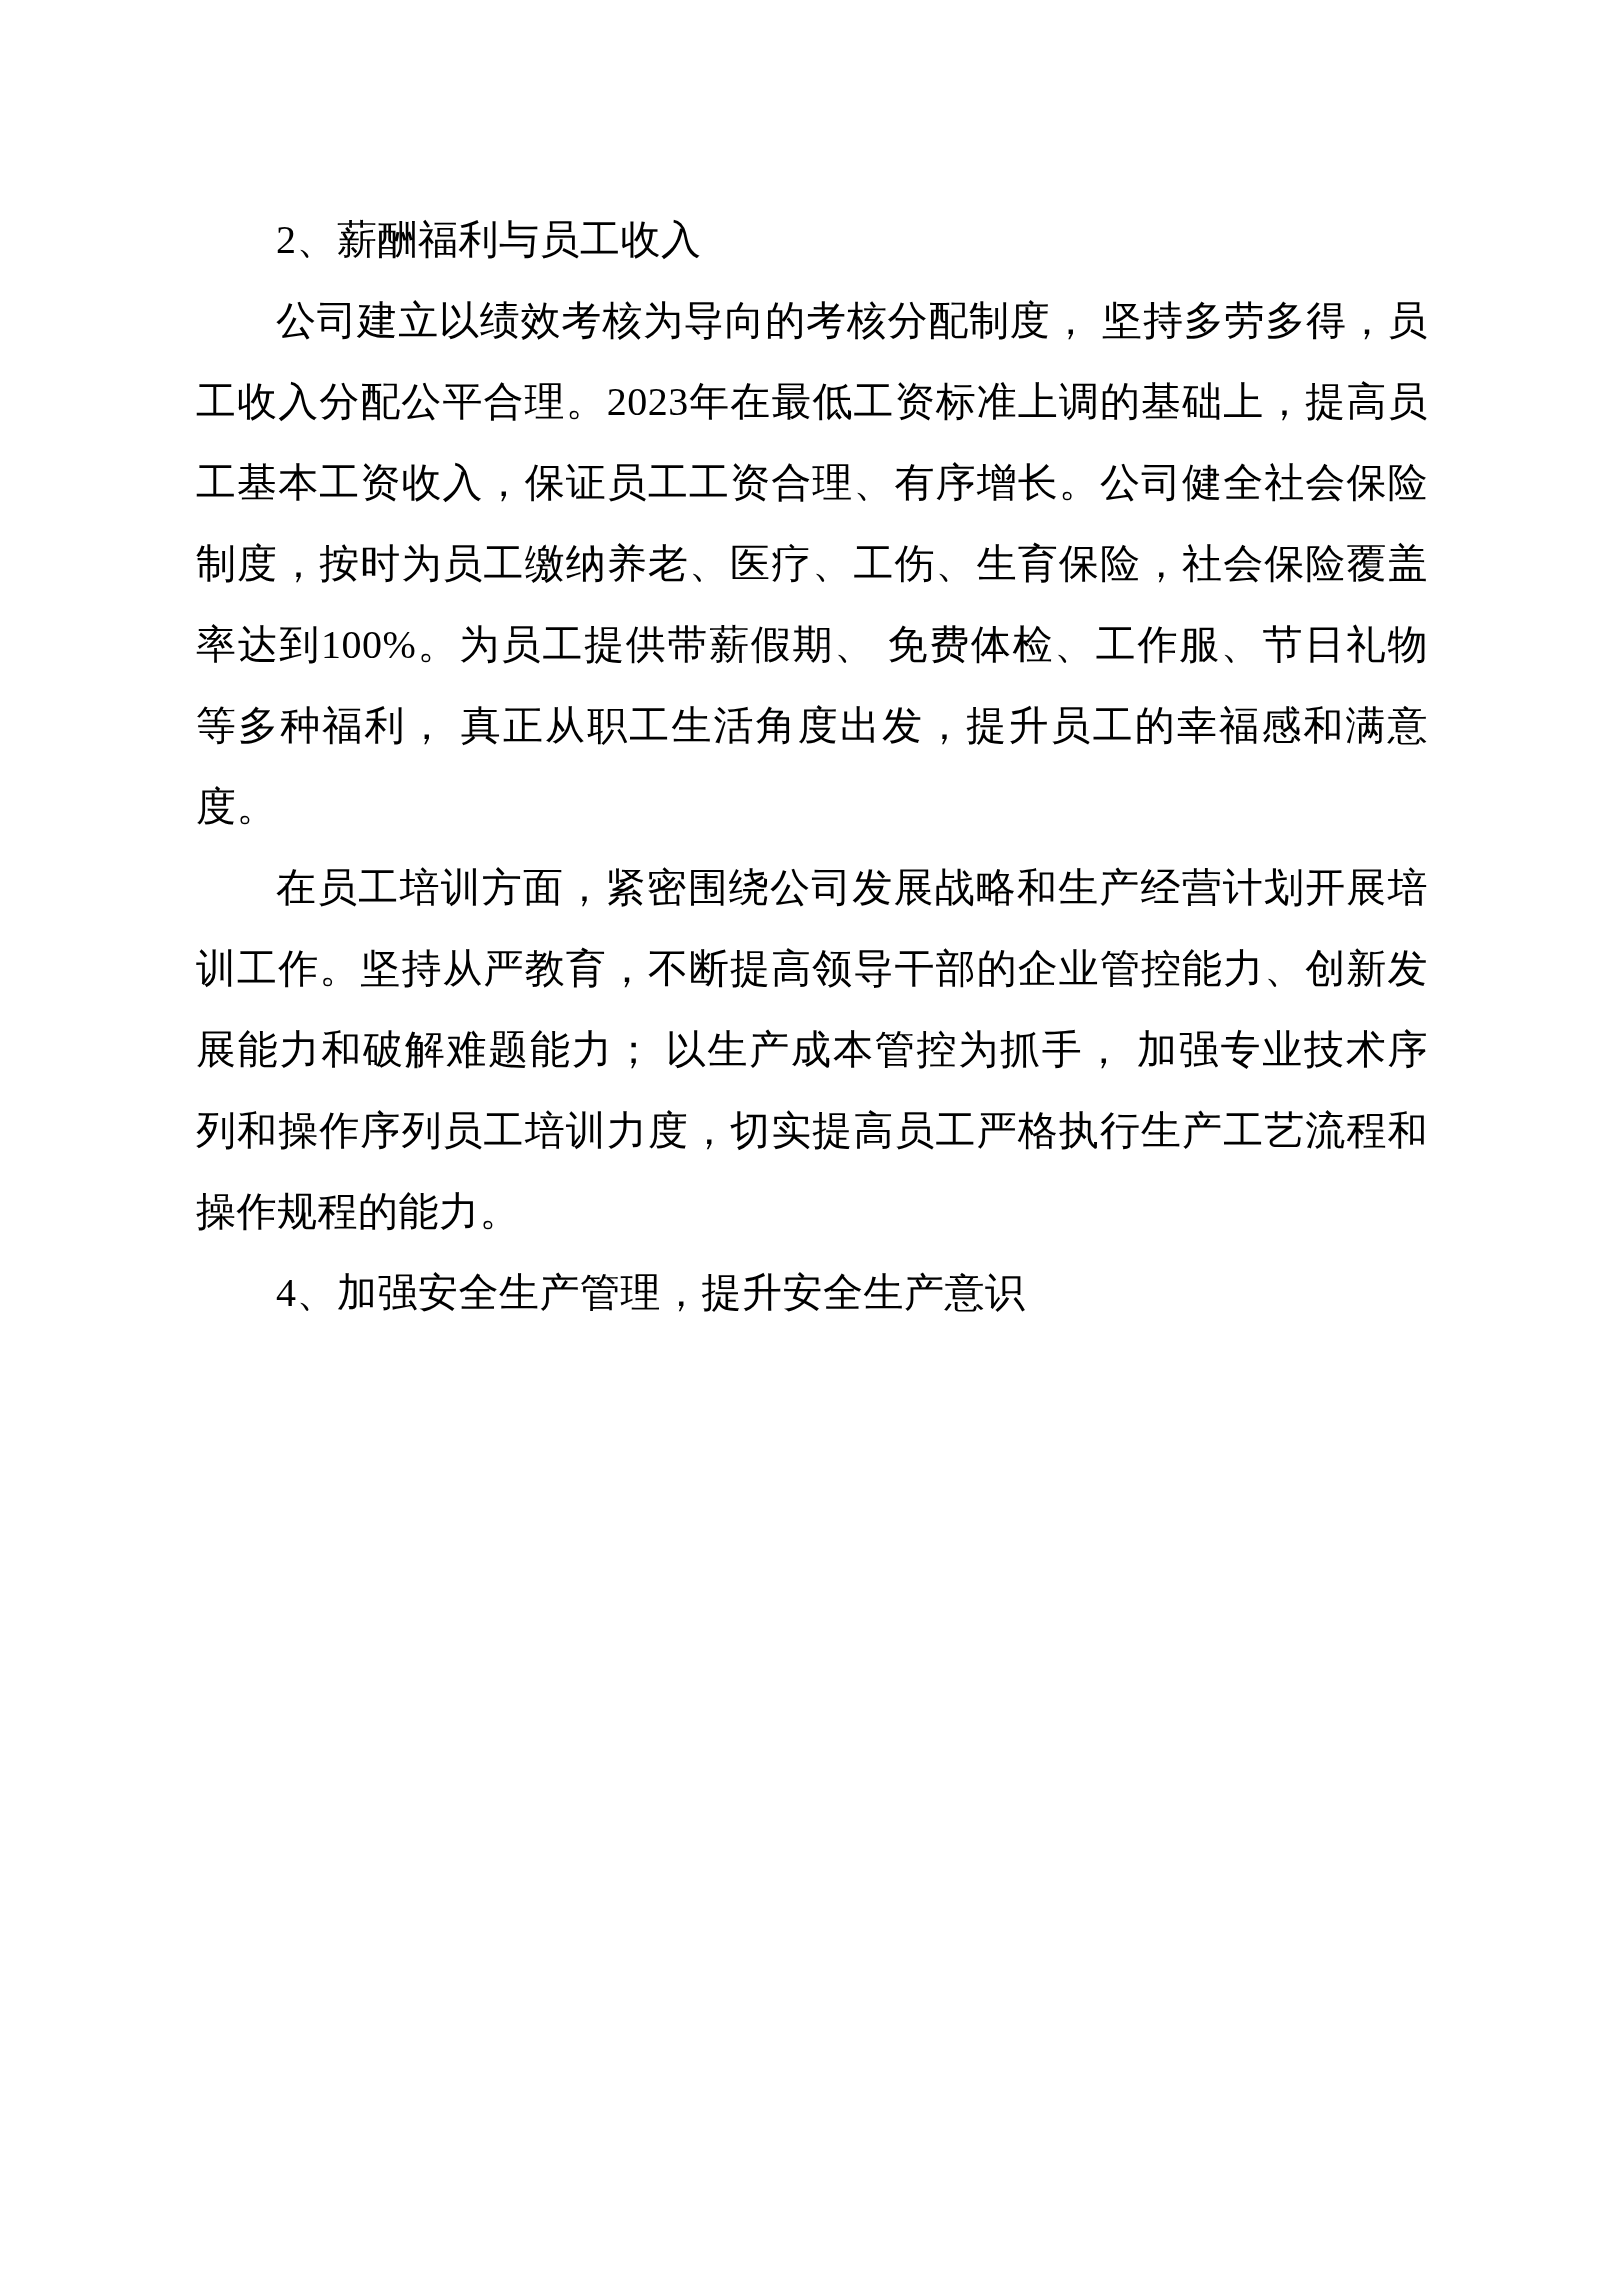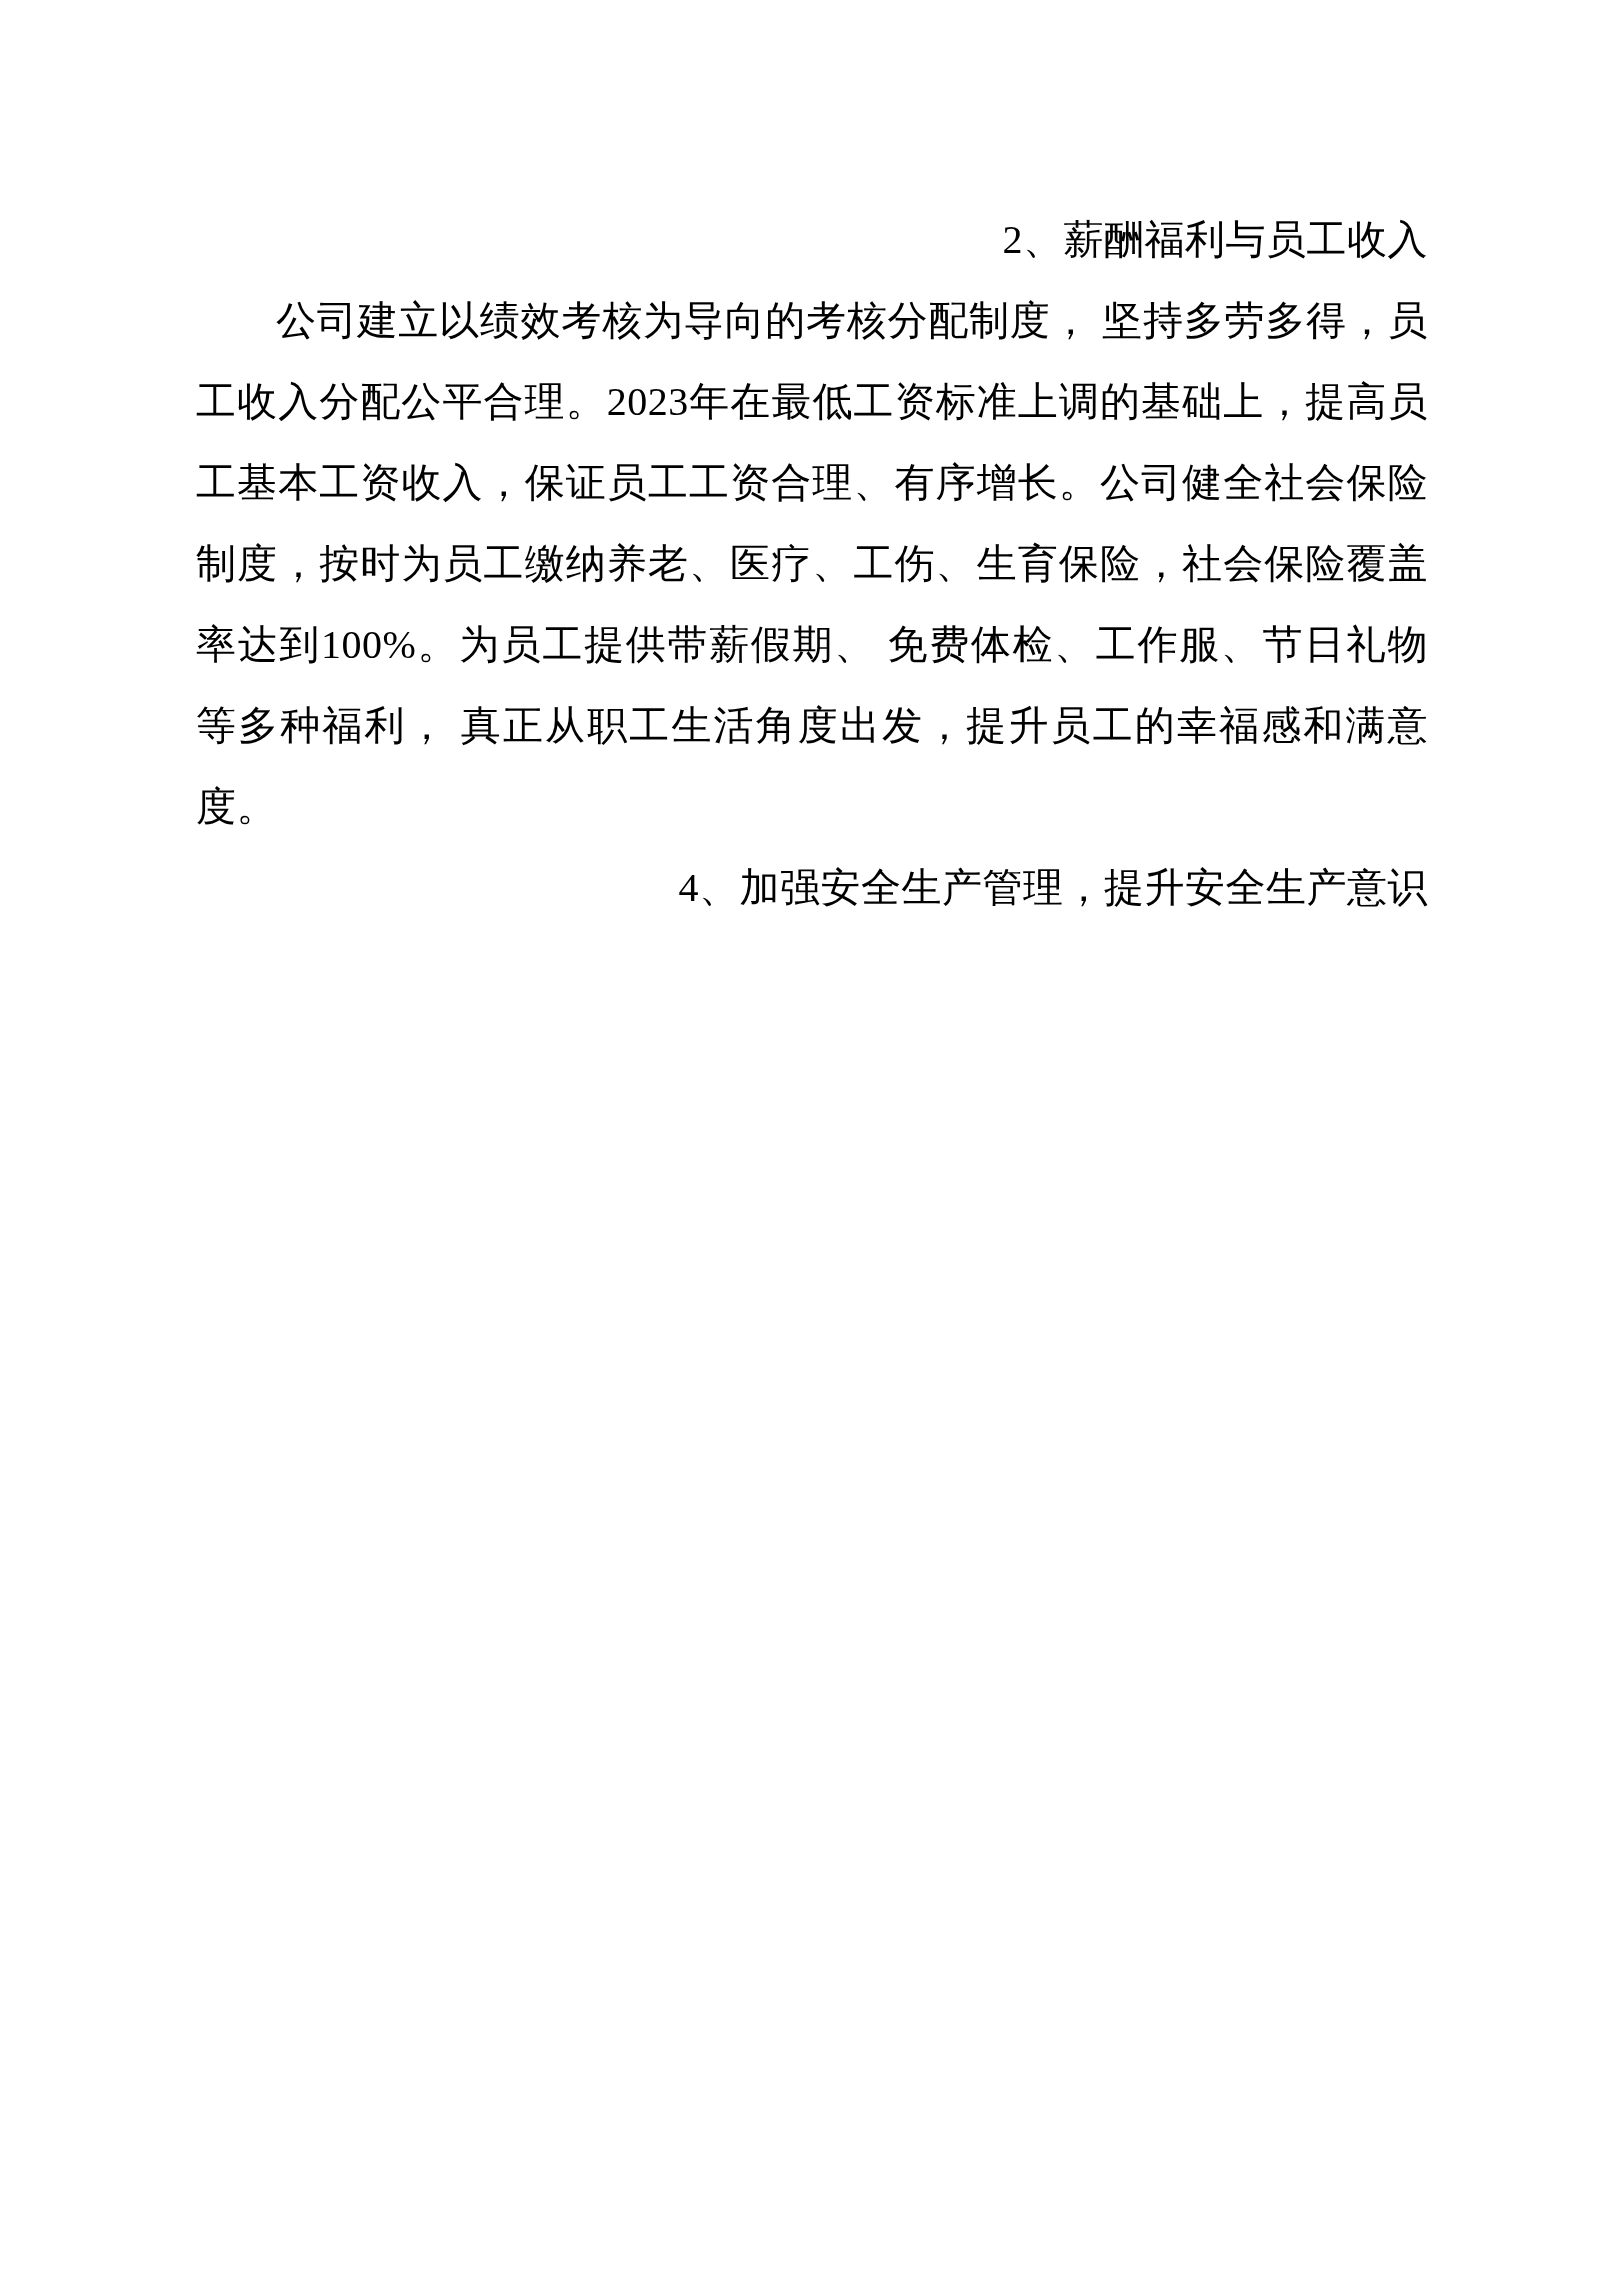--- a/index.html
+++ b/index.html
@@ -37,34 +37,35 @@
     font-size: inherit;
     font-weight: normal;
     line-height: inherit;
     text-indent: 2em;
     text-align: justify;
     text-justify: inter-ideograph;
     letter-spacing: 0.5px;
     word-break: break-all;
   }
   .content h3 {
-    text-align: right;
+    text-align: left;
   }
 </style>
 </head>
 <body>
 
 <div class="page">
   <div class="content">
 
     <h3>2、薪酬福利与员工收入</h3>
 
     <p>公司建立以绩效考核为导向的考核分配制度， 坚持多劳多得，员工收入分配公平合理。2023年在最低工资标准上调的基础上，提高员工基本工资收入，保证员工工资合理、有序增长。公司健全社会保险制度，按时为员工缴纳养老、医疗、工伤、生育保险，社会保险覆盖率达到100%。为员工提供带薪假期、 免费体检、工作服、节日礼物等多种福利， 真正从职工生活角度出发，提升员工的幸福感和满意度。</p>
 
 
+    <p>在员工培训方面，紧密围绕公司发展战略和生产经营计划开展培训工作。坚持从严教育，不断提高领导干部的企业管控能力、创新发展能力和破解难题能力； 以生产成本管控为抓手， 加强专业技术序列和操作序列员工培训力度，切实提高员工严格执行生产工艺流程和操作规程的能力。</p>
 
 
     <h3>4、加强安全生产管理，提升安全生产意识</h3>
 
 
   </div>
 </div>
 
 
 </body></html>

